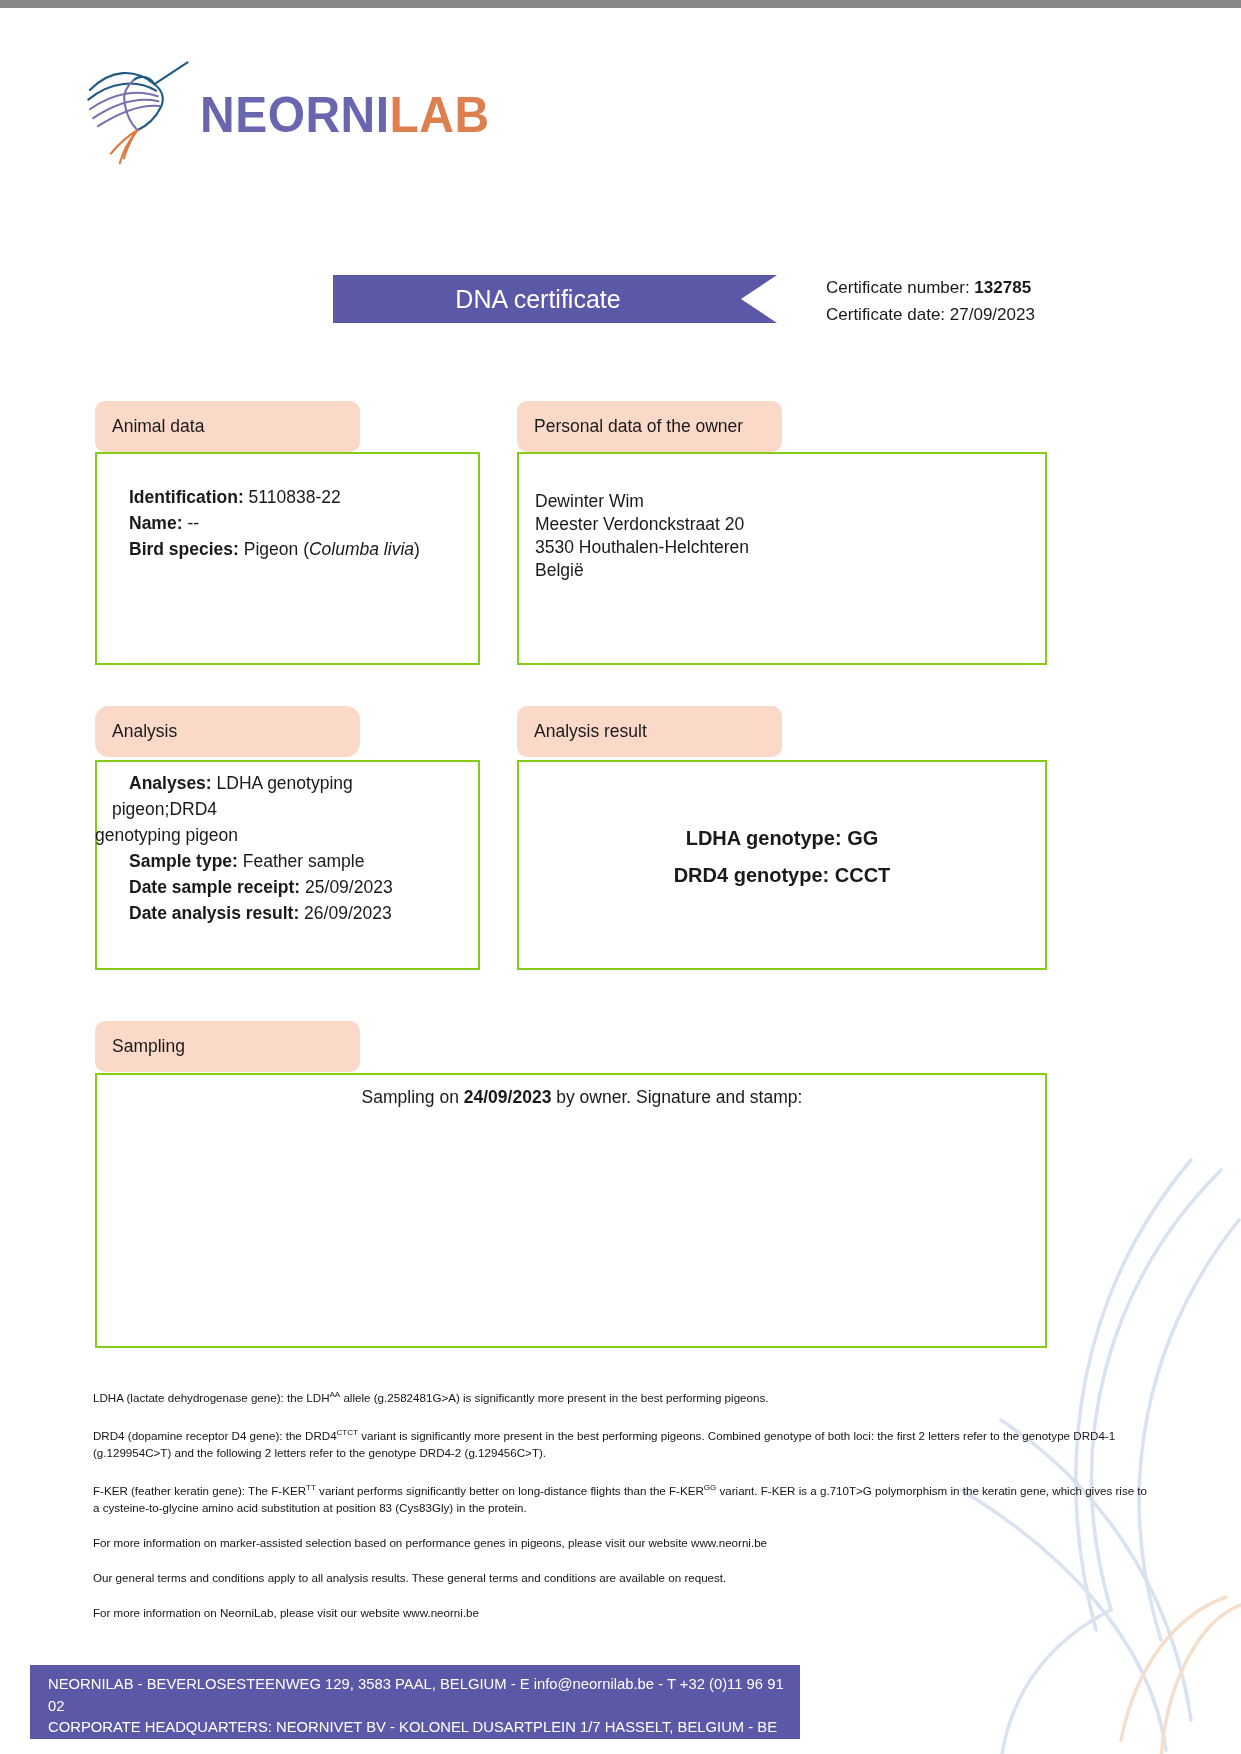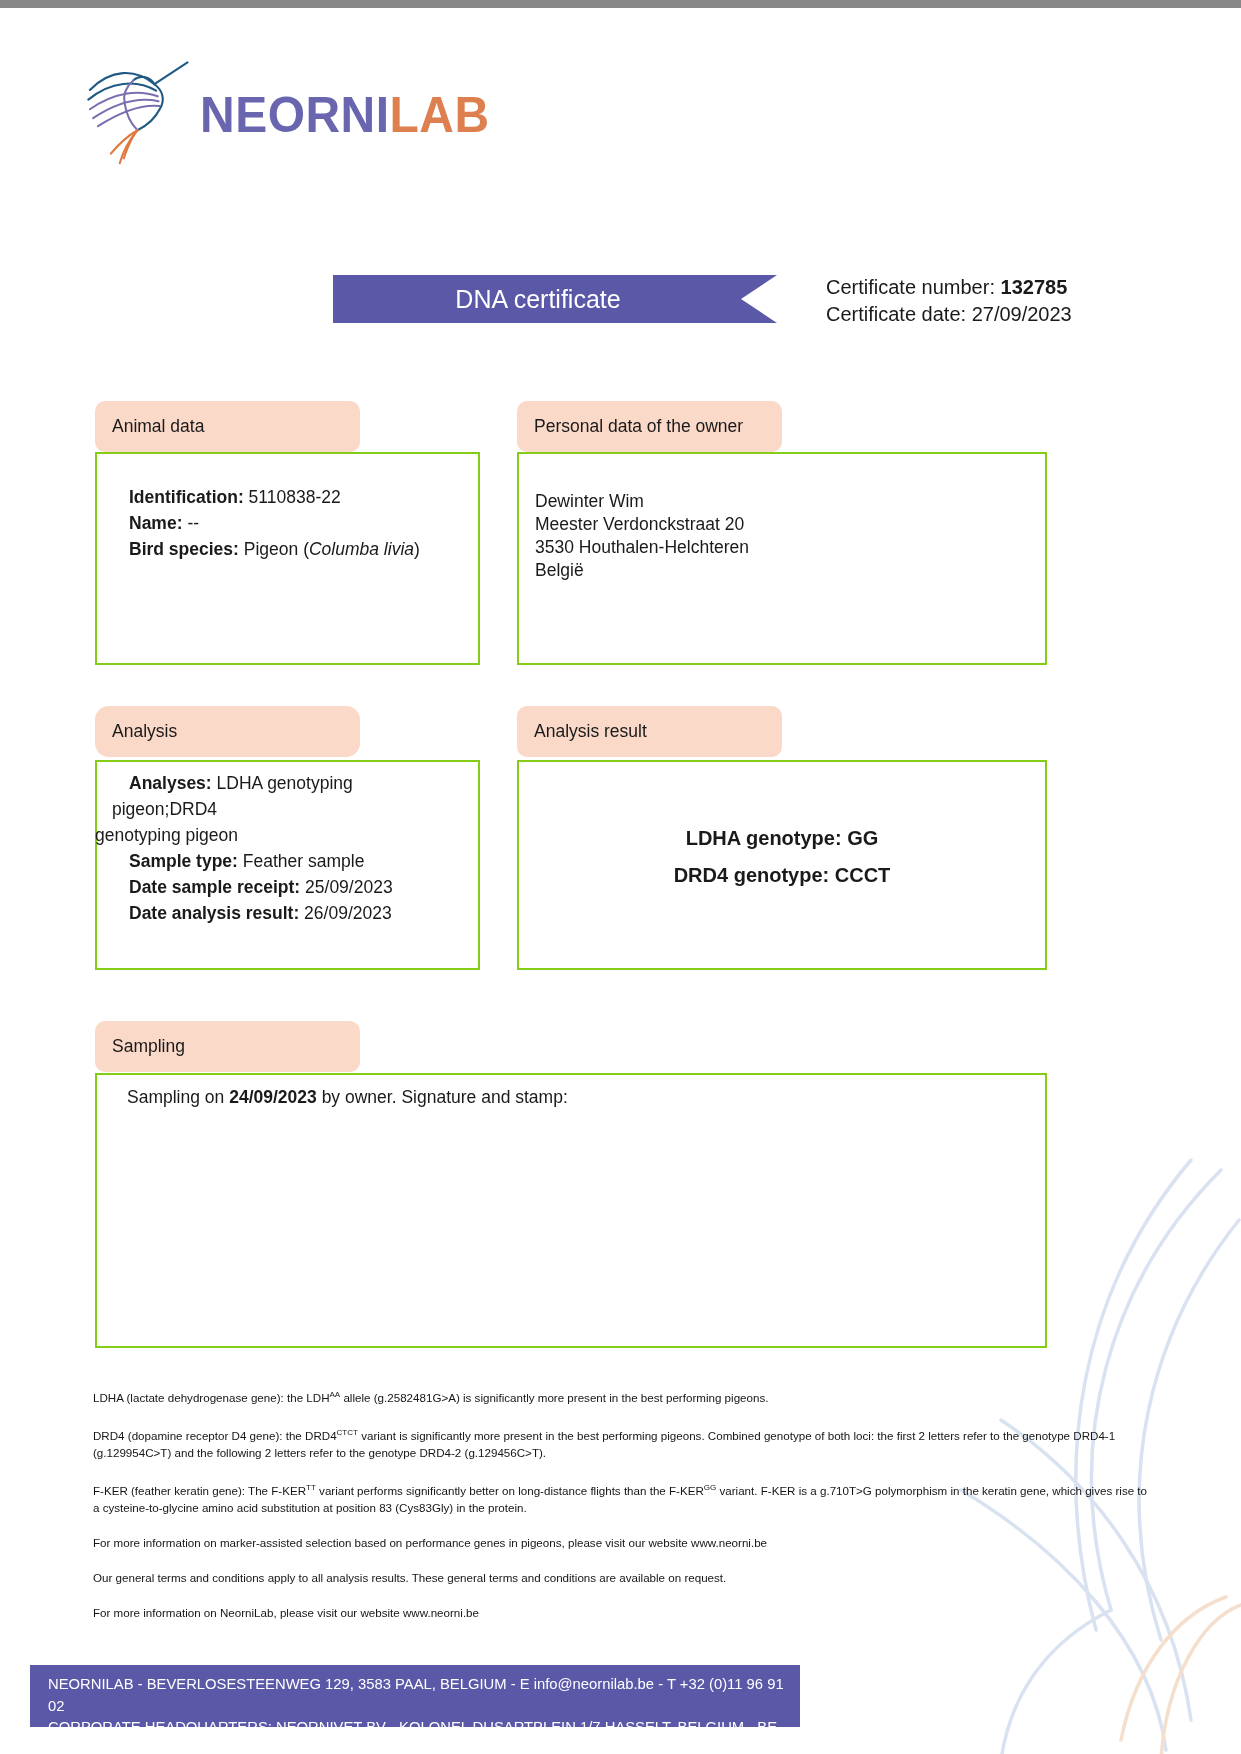--- a/index.html
+++ b/index.html
@@ -14,21 +14,21 @@
   .logo-text{font-size:50px;font-weight:700;letter-spacing:.5px;transform:scaleX(.96);transform-origin:left center;}
   .logo-text .p1{color:#6966af;}
   .logo-text .p2{color:#de7f4f;}
   
   .banner{
     position:absolute;left:333px;top:267px;width:444px;height:48px;
     background:#5b58a8;color:#fff;display:flex;align-items:center;justify-content:center;
     font-size:25px;padding-right:34px;box-sizing:border-box;
     clip-path:polygon(0 0,100% 0,calc(100% - 36px) 50%,100% 100%,0 100%);
   }
-  .certinfo{position:absolute;left:826px;top:266px;font-size:20px;line-height:27px;}
+  .certinfo{position:absolute;left:826px;top:266px;font-size:17px;line-height:27px;}
   .certinfo b{font-weight:700;}
   
   .tab{
     position:absolute;height:51px;width:265px;background:#fbd9c8;border-radius:10px;
     display:flex;align-items:center;padding-left:17px;box-sizing:border-box;font-size:17.5px;
   }
   .box{position:absolute;border:2px solid #84cc16;box-sizing:border-box;background:transparent;}
   .box p{margin:0;}
   .tab-animal{left:95px;top:393px;}
   .tab-owner{left:517px;top:393px;}
@@ -38,29 +38,29 @@
   .box-animal{left:95px;top:444px;width:385px;height:213px;}
   .box-owner{left:517px;top:444px;width:530px;height:213px;}
   .box-analysis{left:95px;top:752px;width:385px;height:210px;}
   .box-result{left:517px;top:752px;width:530px;height:210px;}
   .box-sampling{left:95px;top:1065px;width:952px;height:275px;}
   .box-animal .content{padding:30px 8px 0 15px;font-size:17.5px;line-height:26px;}
   .box-animal p,.box-analysis p{text-indent:17px;}
   .box-owner .content{padding:36px 8px 0 16px;font-size:17.5px;line-height:23px;}
   .box-analysis .content{padding:8px 46px 0 15px;font-size:17.5px;line-height:26px;}
   .box-result .content{padding-top:58px;text-align:center;font-size:20px;font-weight:700;line-height:37px;}
-  .box-sampling .content{padding:12px 8px 0 30px;font-size:17.5px;}
+  .box-sampling .content{padding:12px 8px 0 30px;font-size:17.5px;text-align:center;}
   .it{font-style:italic;}
   
   .footnotes{position:absolute;left:93px;top:1378px;width:1060px;font-size:11.6px;line-height:17px;color:#151515;z-index:2;}
   .footnotes p{margin:0 0 18px 0;}
   .footnotes sup{font-size:8px;}
   
   .footerbar{
-    position:absolute;left:30px;top:1657px;width:770px;height:62px;background:#5b58a8;
+    position:absolute;left:30px;top:1657px;width:770px;height:74px;background:#5b58a8;
     color:#fff;font-size:14.8px;line-height:21.5px;padding:9px 0 0 18px;box-sizing:border-box;z-index:2;
   }
   
   .watermark{position:absolute;right:0;top:1150px;z-index:1;}
   .hidden-defs{position:absolute;width:0;height:0;overflow:hidden;}
 </style>
 </head>
 <body>
 
 <svg class="hidden-defs" aria-hidden="true">

